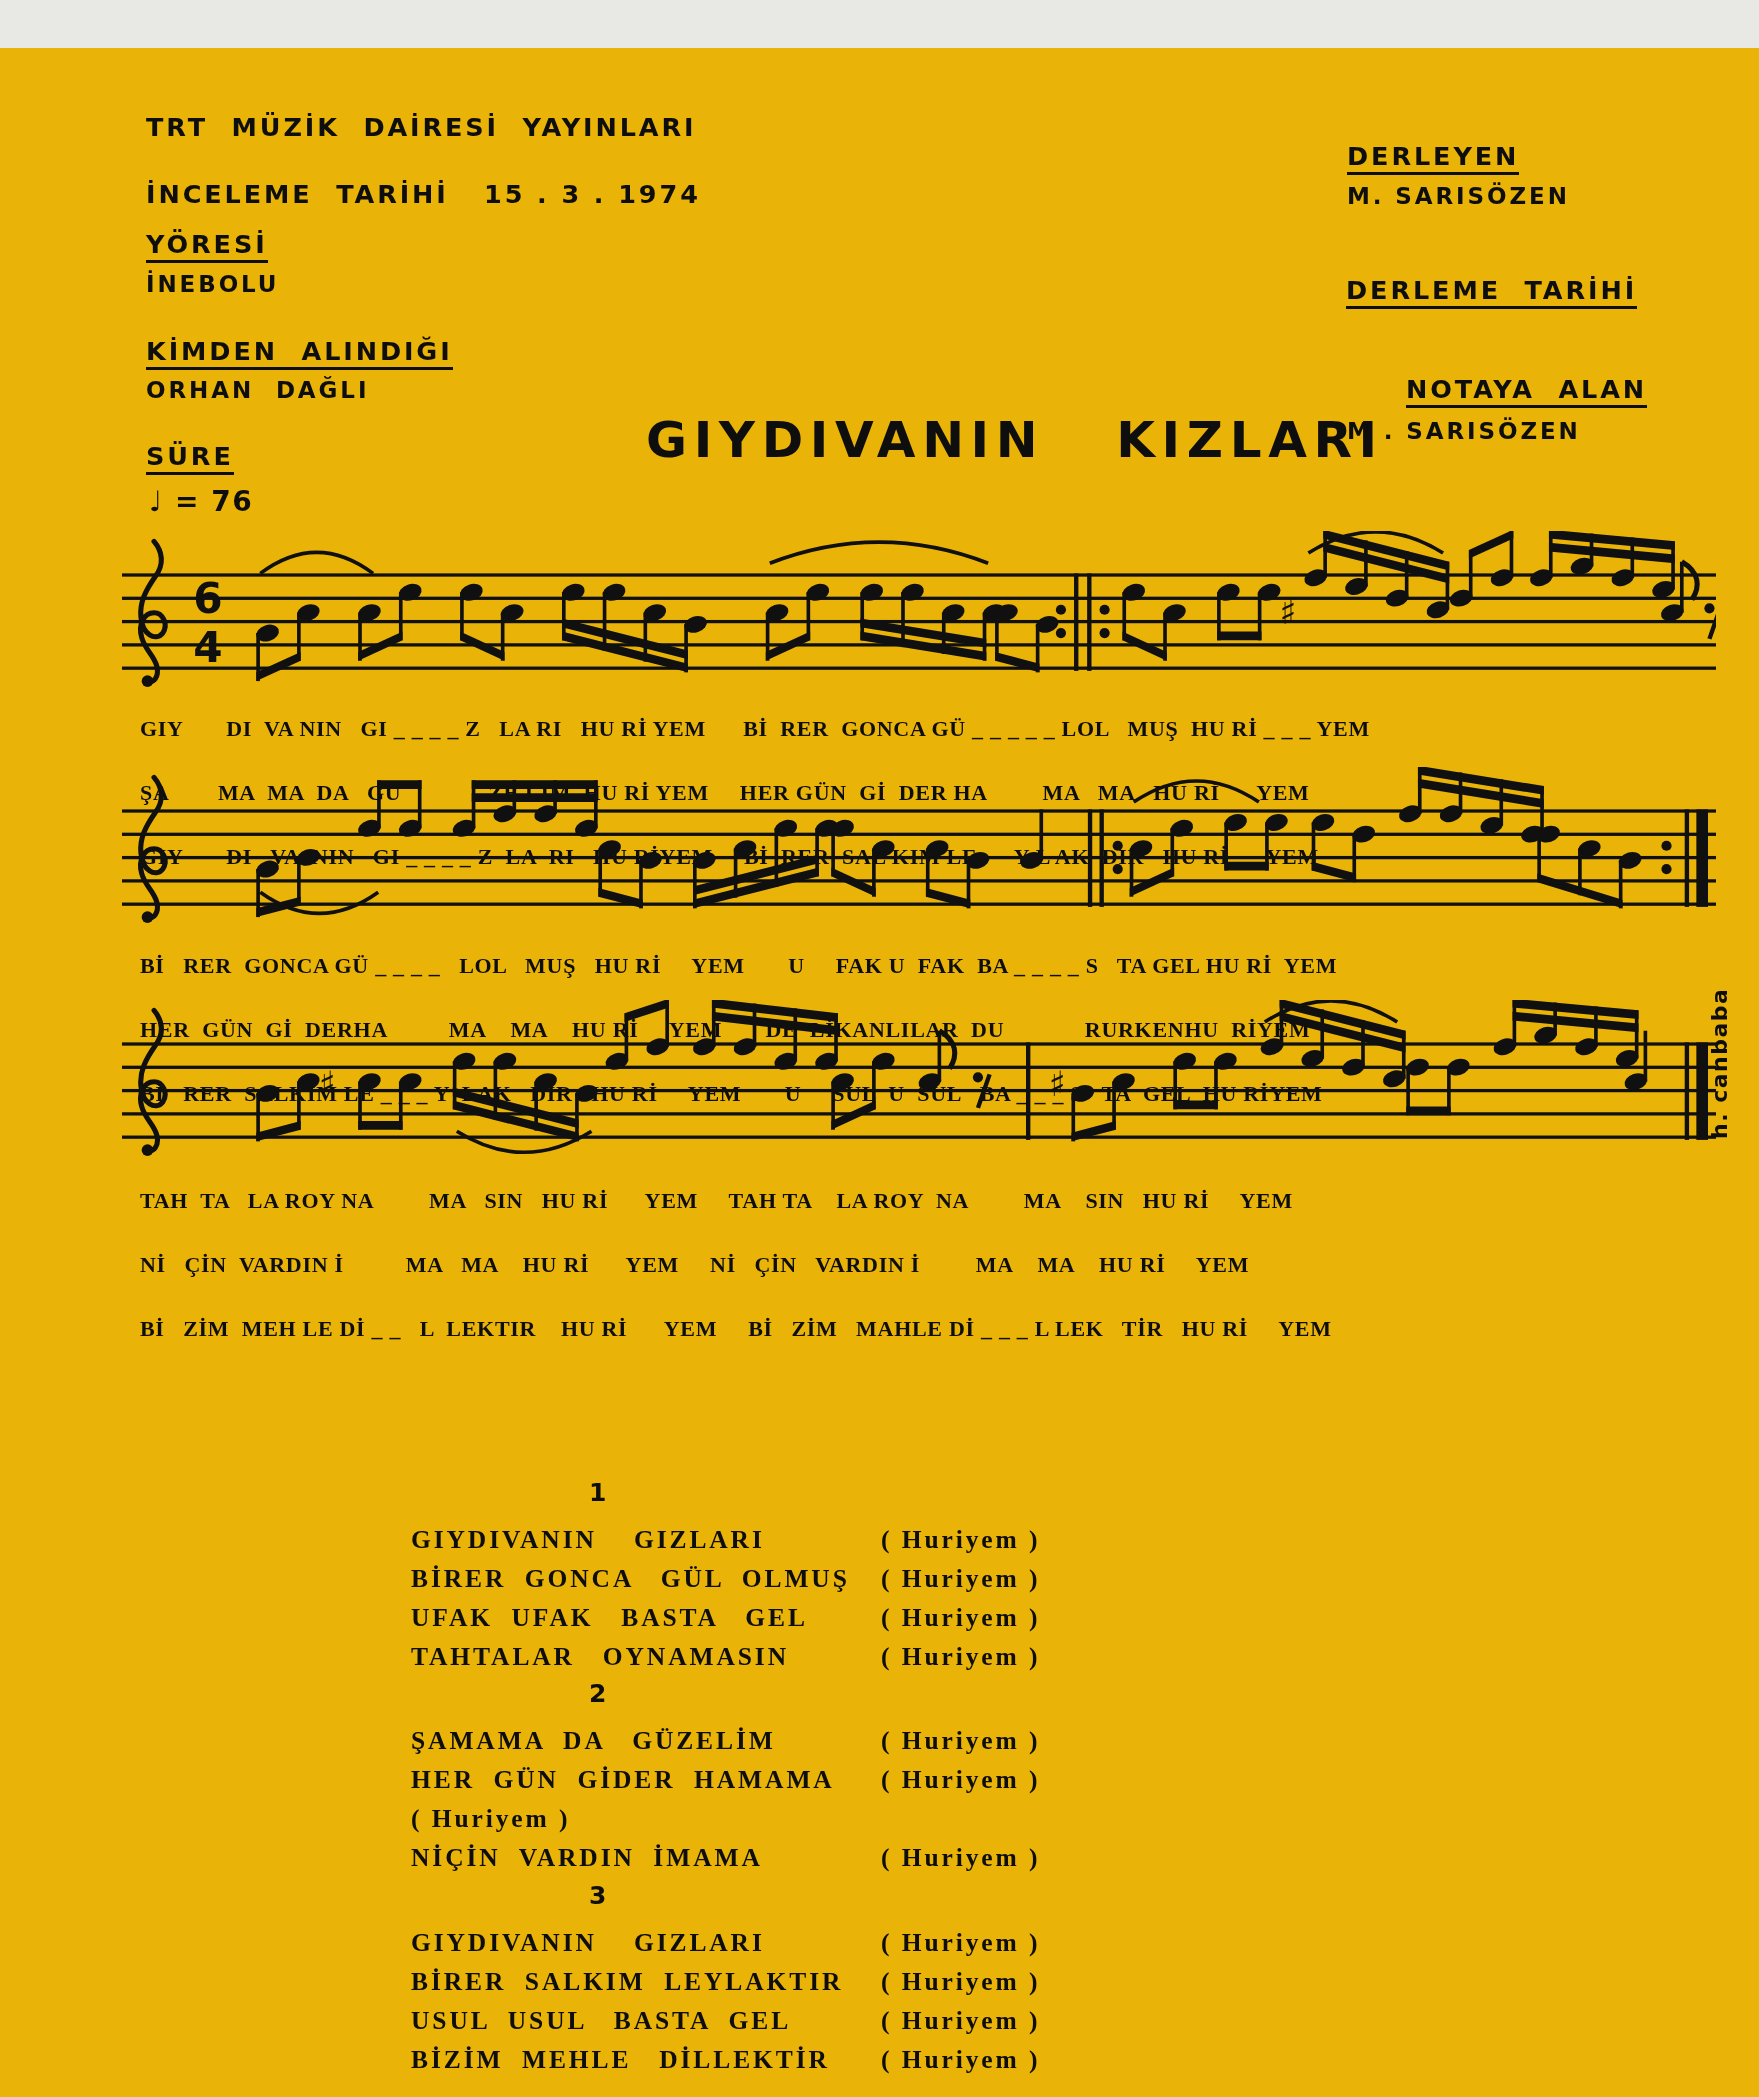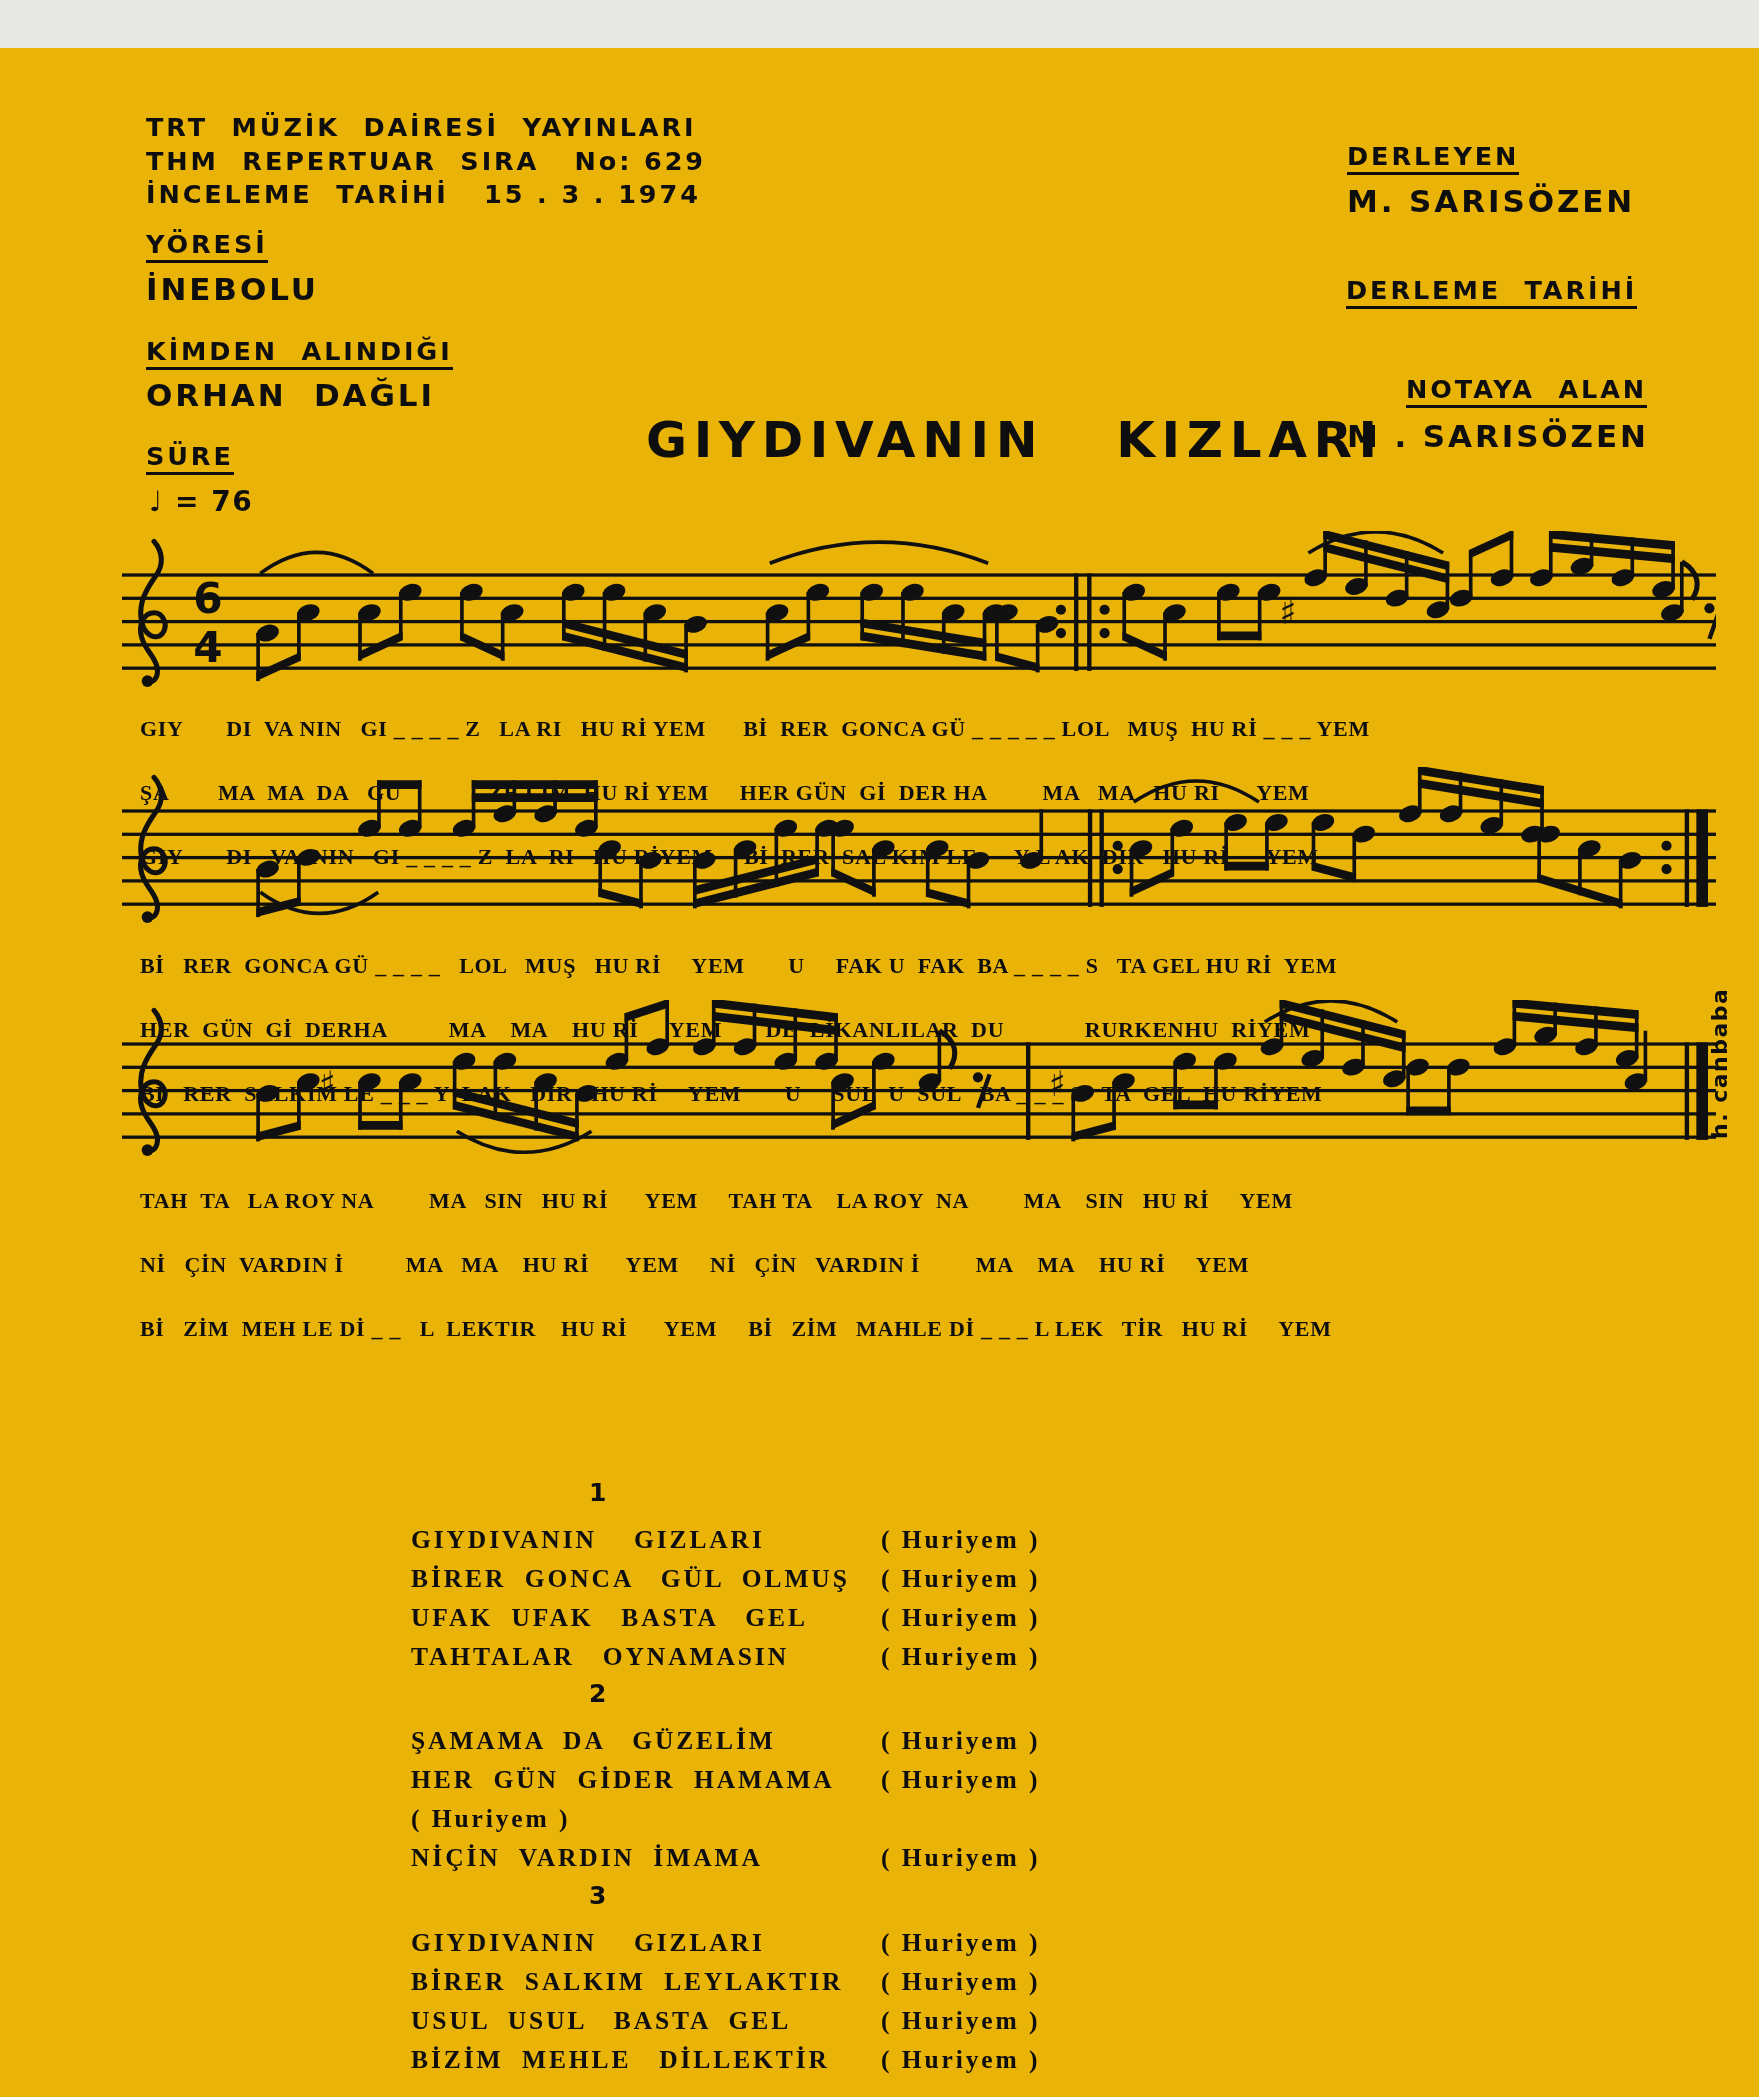--- a/index.html
+++ b/index.html
@@ -5,40 +5,39 @@
   html,body{margin:0;padding:0;background:#e8e8e4;}
   .page{
     position:relative;width:1760px;height:2097px;background:#eab308;
     color:#0e0e0e;font-family:"DejaVu Sans",sans-serif;font-weight:700;
     overflow:hidden;
     margin-top:48px;
   }
   .abs{position:absolute;white-space:pre;}
   .hdr{font-size:25.5px;letter-spacing:2.9px;}
   .lbl{font-size:25.5px;letter-spacing:2.9px;border-bottom:3.6px solid #0e0e0e;padding-bottom:1px;}
-  .val{font-size:31px;letter-spacing:2.9px;}
+  .val{font-size:23px;letter-spacing:2.9px;}
   .title{font-size:50px;letter-spacing:6.6px;}
   .tempo{font-size:28px;letter-spacing:1.5px;}
   .lyrics .line{font-size:22px;letter-spacing:0.7px;line-height:36px;white-space:pre;font-family:Liberation Serif, serif;}
   .verse{position:absolute;left:411px;}
   .vnum{font-size:25px;margin:0 0 13px 178px;}
   .vrow{display:flex;font-size:25.5px;letter-spacing:2.9px;line-height:39px;font-family:Liberation Serif, serif;}
   .vtext{width:470px;white-space:pre;}
   .vref{white-space:pre;}
   .credit{position:absolute;font-size:22px;letter-spacing:1.5px;transform:rotate(-90deg);transform-origin:left top;white-space:pre;}
   svg.staff{position:absolute;left:122px;width:1594px;height:175px;}
   svg.staff text.ts{font-family:"DejaVu Sans",sans-serif;font-weight:700;font-size:58px;fill:#101010;text-anchor:middle;}
 </style>
 </head>
 <body>
 
 <div class="page">
 
   <div class="abs hdr" style="left:146px;top:64px">TRT  MÜZİK  DAİRESİ  YAYINLARI</div>
-  <div class="abs hdr" style="left:146px;top:98px">THM  REPERTUAR  SIRA   No: 629</div>
   <div class="abs hdr" style="left:146px;top:131px">İNCELEME  TARİHİ   15 . 3 . 1974</div>
 
   <div class="abs lbl" style="left:146px;top:181px">YÖRESİ</div>
   <div class="abs val" style="left:146px;top:223px">İNEBOLU</div>
 
   <div class="abs lbl" style="left:146px;top:288px">KİMDEN  ALINDIĞI</div>
   <div class="abs val" style="left:146px;top:329px">ORHAN  DAĞLI</div>
 
   <div class="abs lbl" style="left:146px;top:393px">SÜRE</div>
   <div class="abs tempo" style="left:149px;top:437px">♩ = 76</div>

